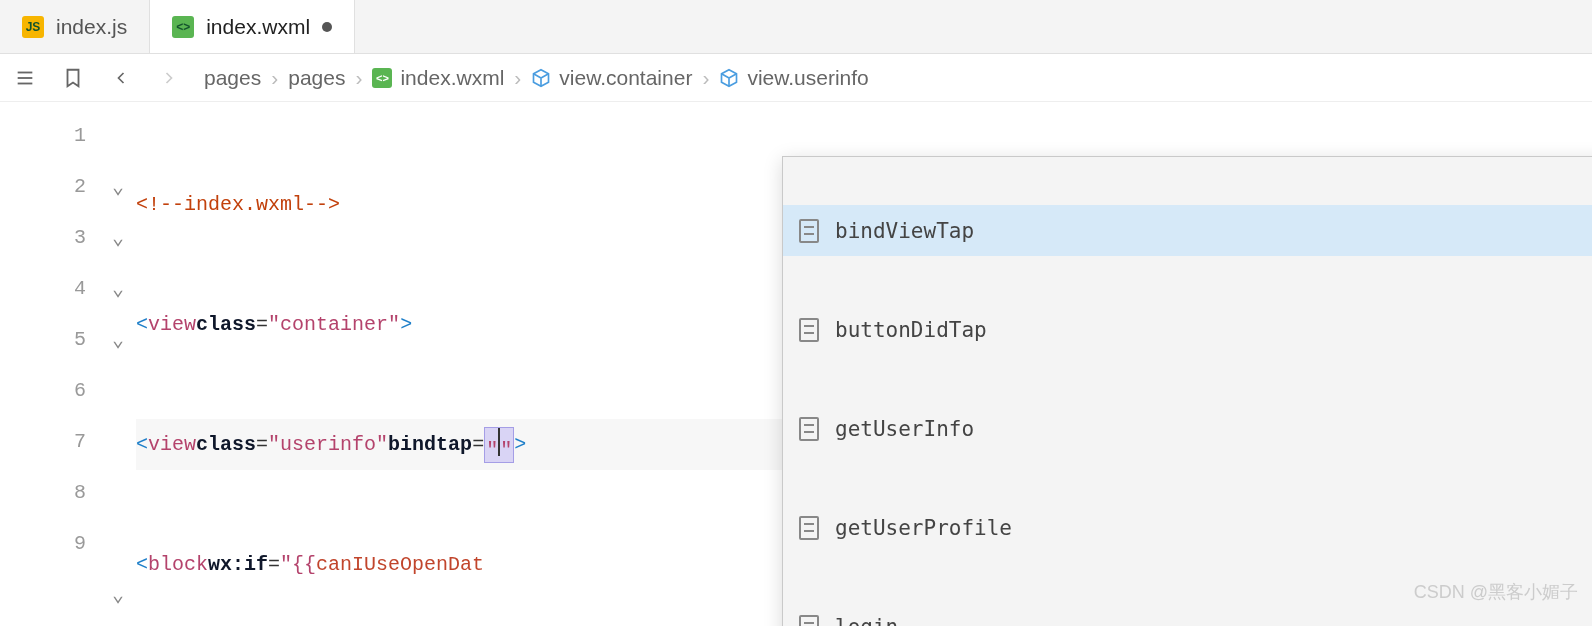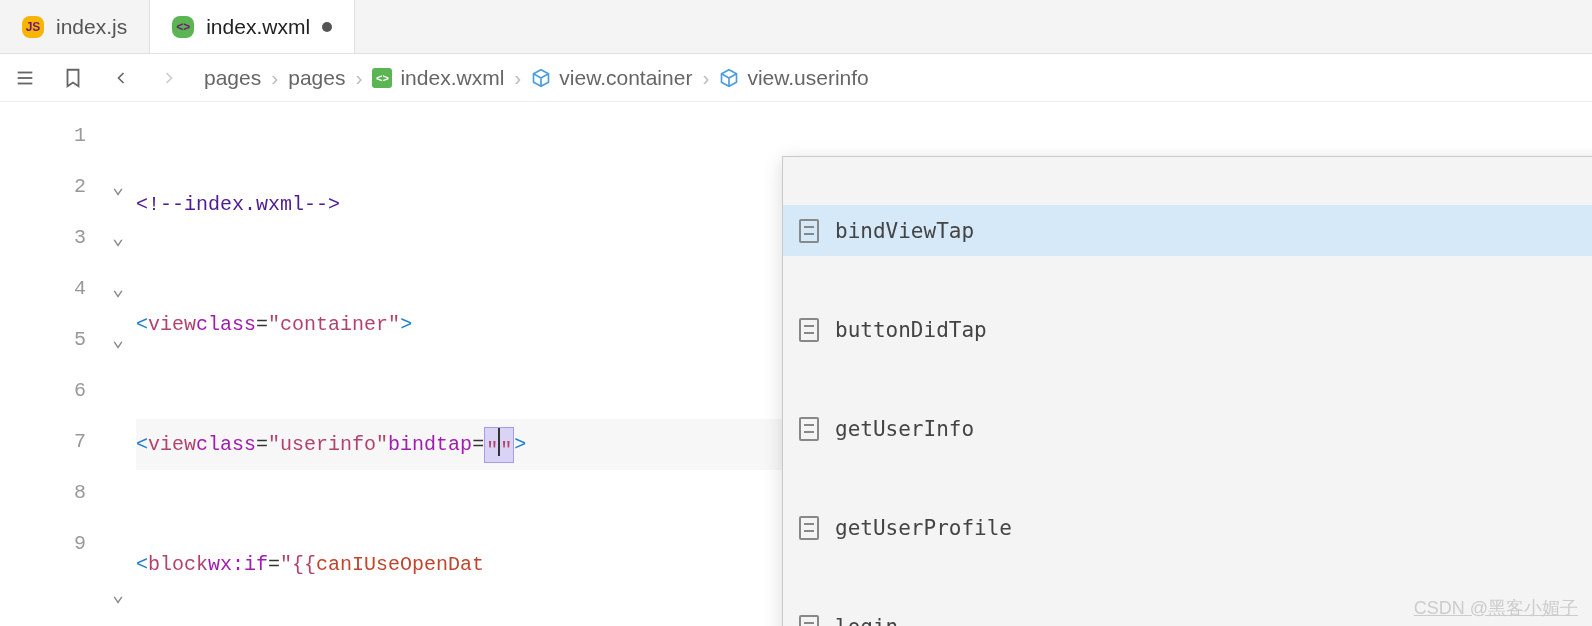--- a/index.html
+++ b/index.html
@@ -34,24 +34,24 @@
   .tab.active {
     background: #fff;
     color: #222;
   }
   .tab .icon {
     width: 22px;
     height: 22px;
     display: inline-flex;
     align-items: center;
     justify-content: center;
-    border-radius: 8px;
+    border-radius: 3px;
     font-size: 12px;
     font-weight: bold;
-    color: #701a75;
+    color: #14532d;
   }
   .js-icon { background: #f7b500; color:#333;}
   .wxml-icon { background: #5ab552; }
   .dirty-dot {
     width: 10px; height: 10px; border-radius: 50%;
     background: #555;
   }
 
   
   .toolbar {
@@ -126,24 +126,24 @@
   .line {
     height: 51px;
     display:flex; align-items:center;
     position: relative;
   }
   .line.current {
     background: #f7f7f7;
   }
 
   
-  .c-comment { color: #4c1d95; } 
+  .c-comment { color: #c2410c; } 
   .c-angle   { color: #1e7fc9; }
   .c-tag     { color: #b4436c; }
-  .c-attr    { color: #a21caf; }
+  .c-attr    { color: #0f172a; font-weight: bold; }
   .c-eq      { color: #333; }
   .c-str     { color: #b4436c; }
   .c-expr    { color: #c1452c; text-align: right; } 
   .c-braces  { color: #b4436c; }
 
   
   .cursor-spot {
     display:inline-block;
     width: 2px; height: 28px;
     background: #333;
@@ -189,25 +189,24 @@
     left:3px; right:3px;
     height:2px; background:#888;
   }
   .ac-kind::before { top:5px; }
   .ac-kind::after { top:12px; }
 
   
   .watermark {
     position: absolute;
     right: 14px;
-    bottom: 6px;
+    bottom: 22px;
     color: #ccc;
     font-family: -apple-system, Arial, sans-serif;
     font-size: 18px;
-    text-decoration: underline;
   }
 
   svg { display:block; }
 </style>
 </head>
 <body>
 
 <div class="tab-bar">
   <div class="tab">
     <span class="icon js-icon">JS</span>

